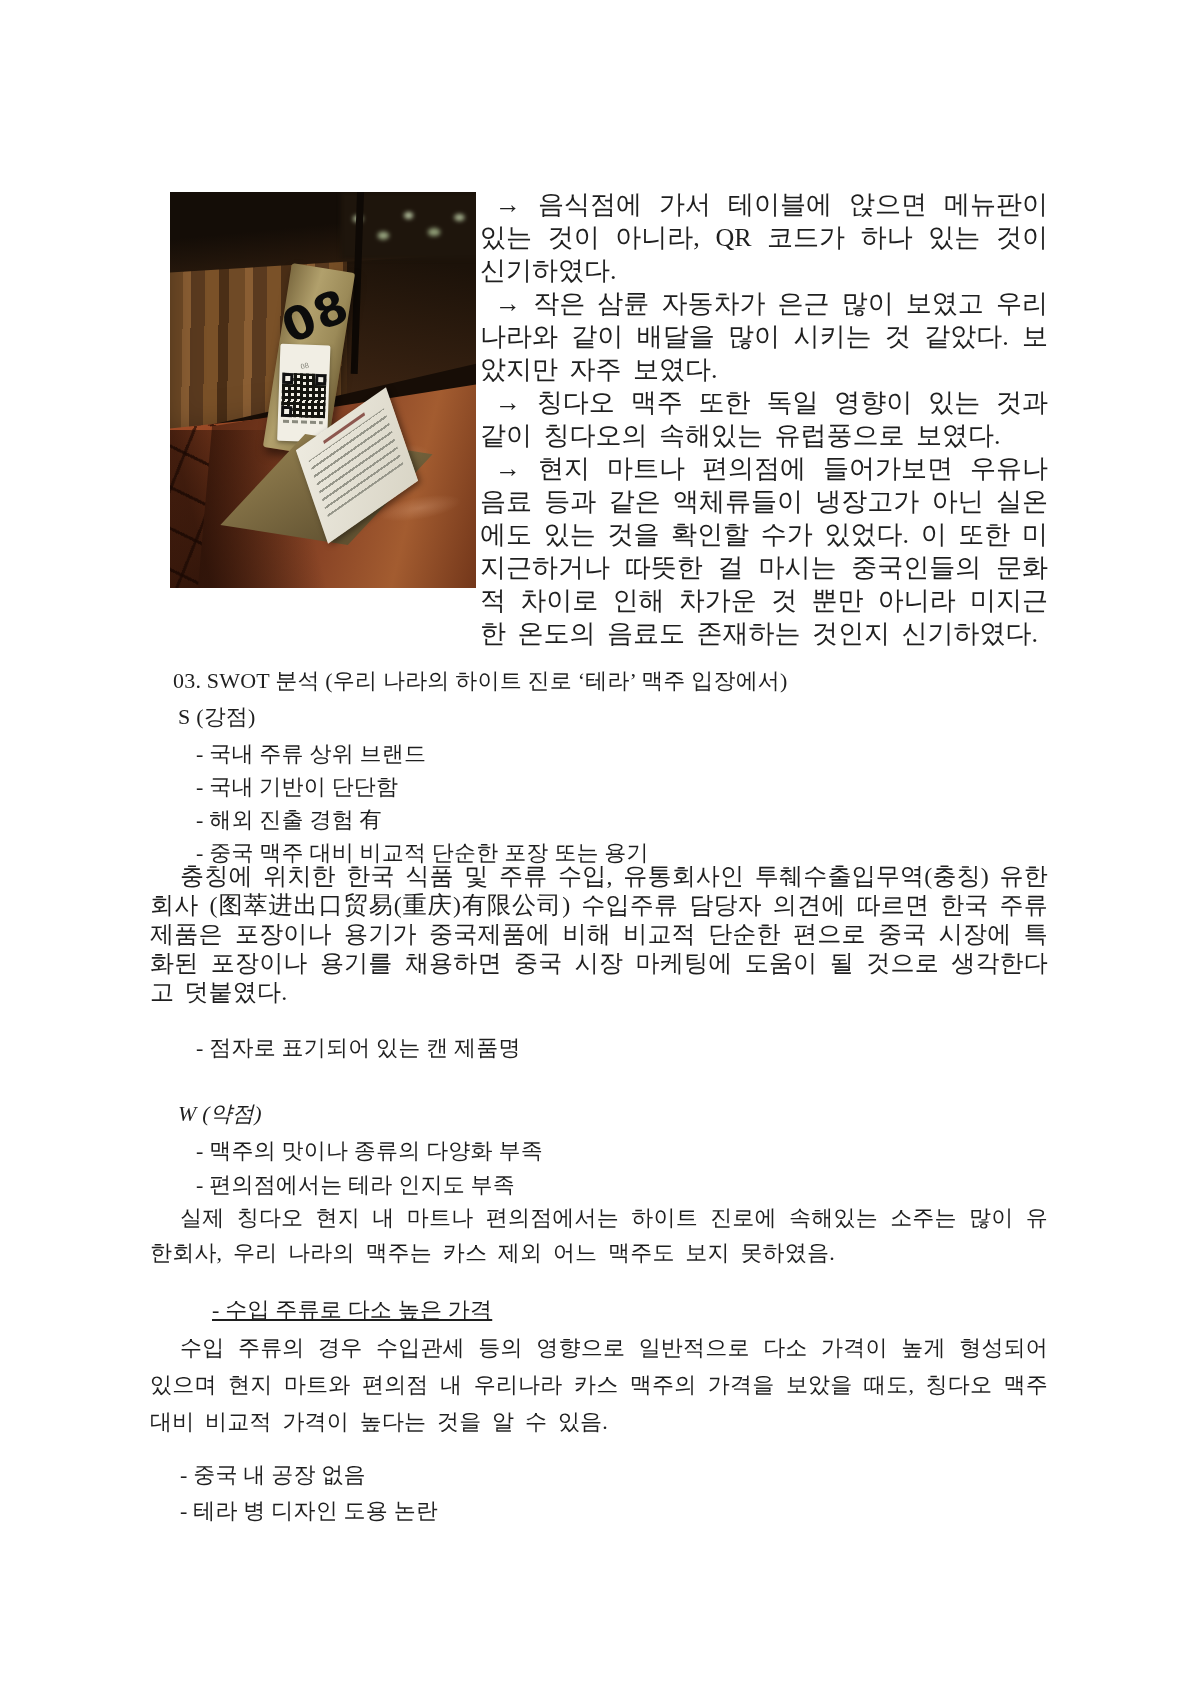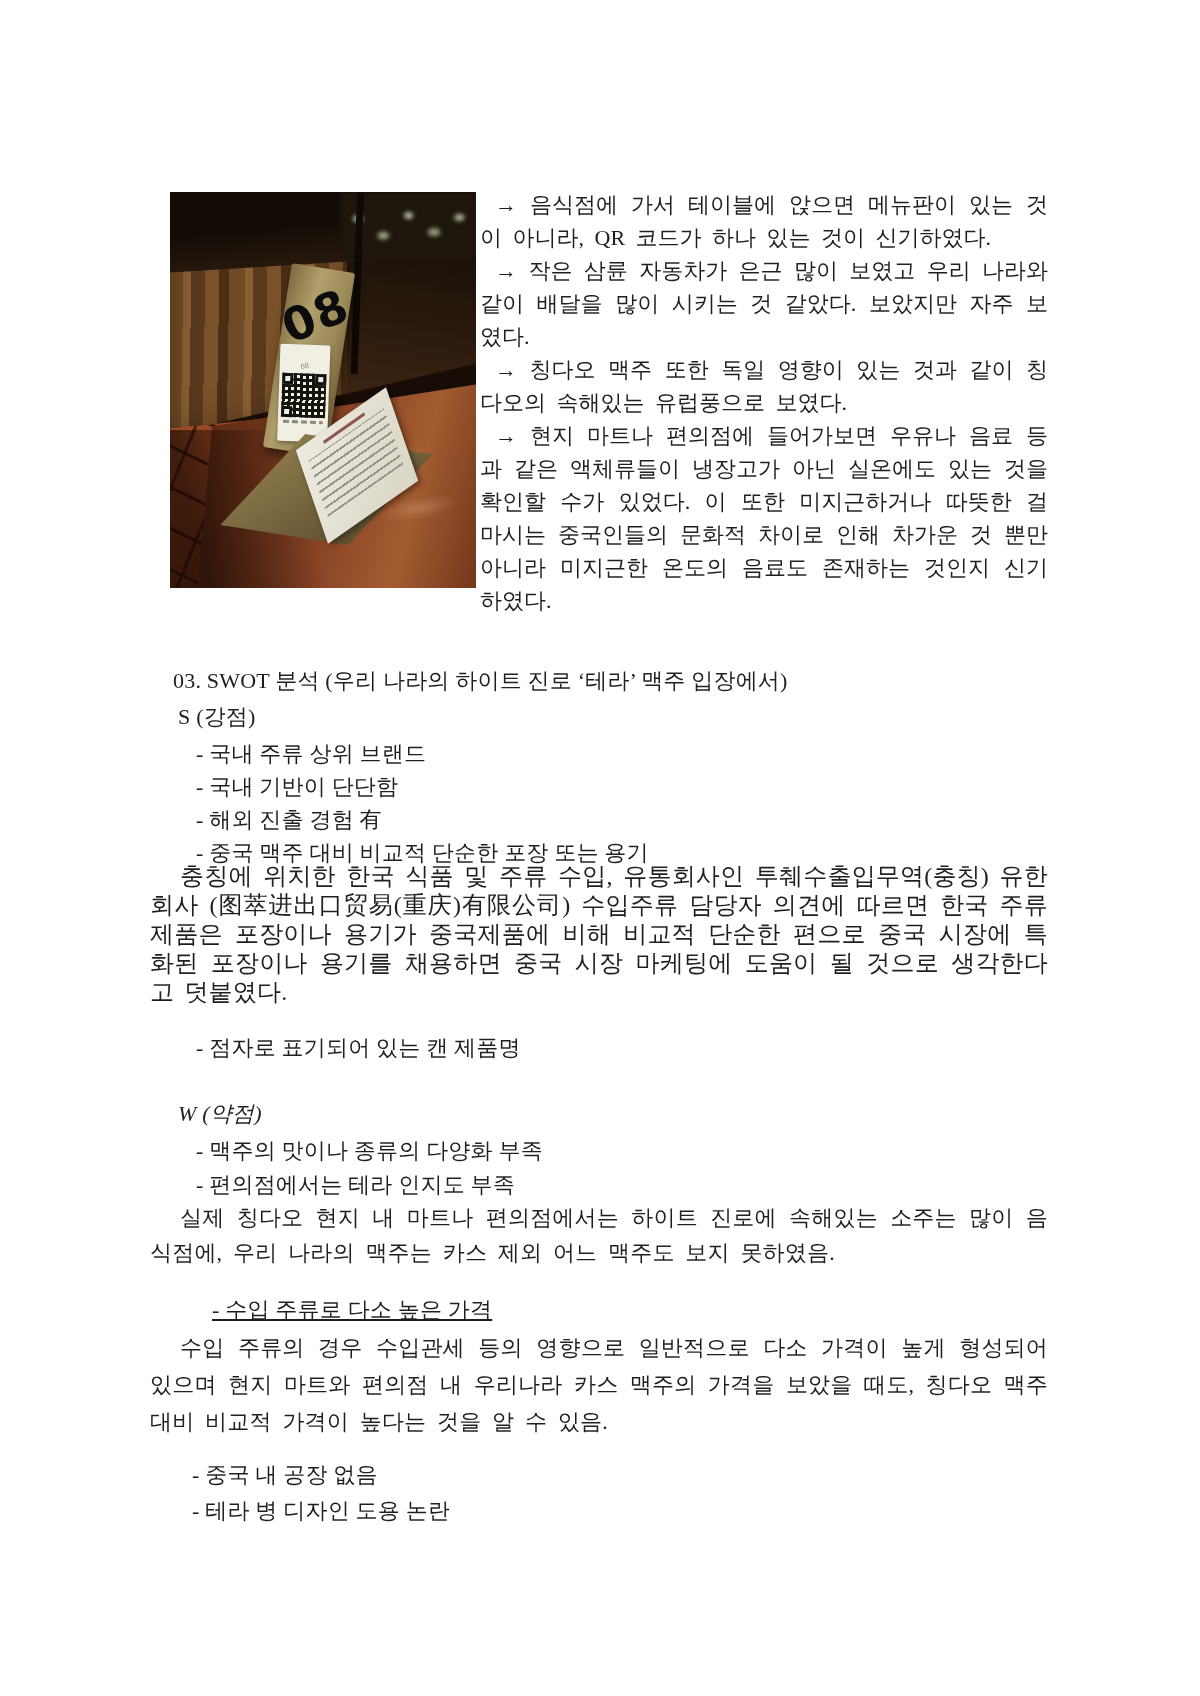--- a/index.html
+++ b/index.html
@@ -81,38 +81,38 @@
     background:linear-gradient(130deg,#edeadf 0%,#d9d5c6 100%);
     transform:rotate(-35deg) skewX(-16deg);
     box-shadow:2px 3px 6px rgba(0,0,0,.45);
     padding:8px 9px 6px 9px; }
   .info-card .card-title { width:55%; height:3px; margin:0 auto 5px auto; background:#8d574f; }
   .info-card .card-lines { width:100%; height:70%;
     background:repeating-linear-gradient(0deg, #96968a 0 2px, transparent 2px 8px); }
 
   
   .obs-block { position:absolute; left:480px; top:188px; width:568px;
-    font-size:22px; line-height:33px; text-align:justify; word-spacing:5px; }
+    font-size:26px; line-height:33px; text-align:justify; word-spacing:5px; }
   .obs-block p { text-indent:15px; }
 
   .h-block { position:absolute; font-size:22px; letter-spacing:.2px;margin-top:16px; }
   #heading { left:173px; top:650px; }
   #s-label { left:178px; top:686px; }
   #s-bullets { left:196px; top:721px; line-height:33px; }
   #s-para { left:150px; top:846px; width:898px; font-size:24px; line-height:29px;
     text-align:justify; text-indent:30px; word-spacing:4px; }
   #s-extra { left:196px; top:1017px; }
   #w-label { left:178px; top:1083px;font-style:italic; }
   #w-bullets { left:196px; top:1118px; line-height:34px; }
   #w-para { left:150px; top:1184px; width:898px; line-height:35px;
     text-align:justify; text-indent:30px; word-spacing:5px; }
   #price-bullet { left:212px; top:1279px;text-decoration:underline; }
   #price-para { left:150px; top:1313px; width:898px; line-height:37px;
     text-align:justify; text-indent:30px; word-spacing:5px; }
-  #last-bullets { left:192px; top:1441px; line-height:36px; }
+  #last-bullets { left:180px; top:1441px; line-height:36px; }
 </style>
 </head>
 <body>
 
 <div class="photo">
   <div class="ph-wood-wall"></div>
   <div class="ph-dark-right"></div>
   <div class="ph-dark-top"></div>
   <div class="ph-pebbles"></div>
   <div class="ph-pole"></div>
@@ -162,21 +162,21 @@
 
 <div id="s-extra" class="h-block">- 점자로 표기되어 있는 캔 제품명</div>
 
 <div id="w-label" class="h-block">W (약점)</div>
 
 <div id="w-bullets" class="h-block">
   <div>- 맥주의 맛이나 종류의 다양화 부족</div>
   <div>- 편의점에서는 테라 인지도 부족</div>
 </div>
 
-<div id="w-para" class="h-block">실제 칭다오 현지 내 마트나 편의점에서는 하이트 진로에 속해있는 소주는 많이 음식점에, 우리 나라의 맥주는 카스 제외 어느 맥주도 보지 못하였음.</div>
+<div id="w-para" class="h-block">실제 칭다오 현지 내 마트나 편의점에서는 하이트 진로에 속해있는 소주는 많이 유한회사, 우리 나라의 맥주는 카스 제외 어느 맥주도 보지 못하였음.</div>
 
 <div id="price-bullet" class="h-block">- 수입 주류로 다소 높은 가격</div>
 
 <div id="price-para" class="h-block">수입 주류의 경우 수입관세 등의 영향으로 일반적으로 다소 가격이 높게 형성되어 있으며 현지 마트와 편의점 내 우리나라 카스 맥주의 가격을 보았을 때도, 칭다오 맥주 대비 비교적 가격이 높다는 것을 알 수 있음.</div>
 
 <div id="last-bullets" class="h-block">
   <div>- 중국 내 공장 없음</div>
   <div>- 테라 병 디자인 도용 논란</div>
 </div>
 

